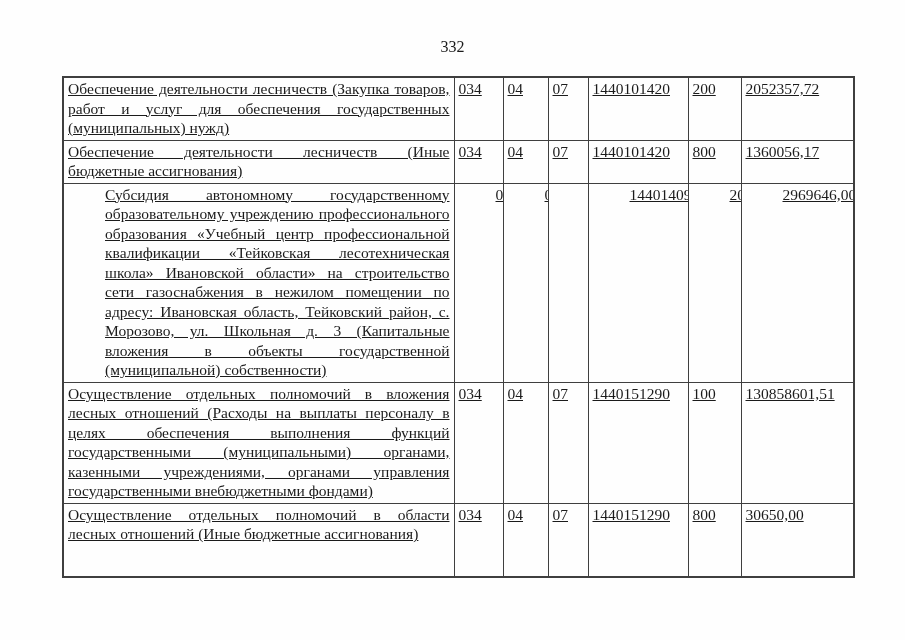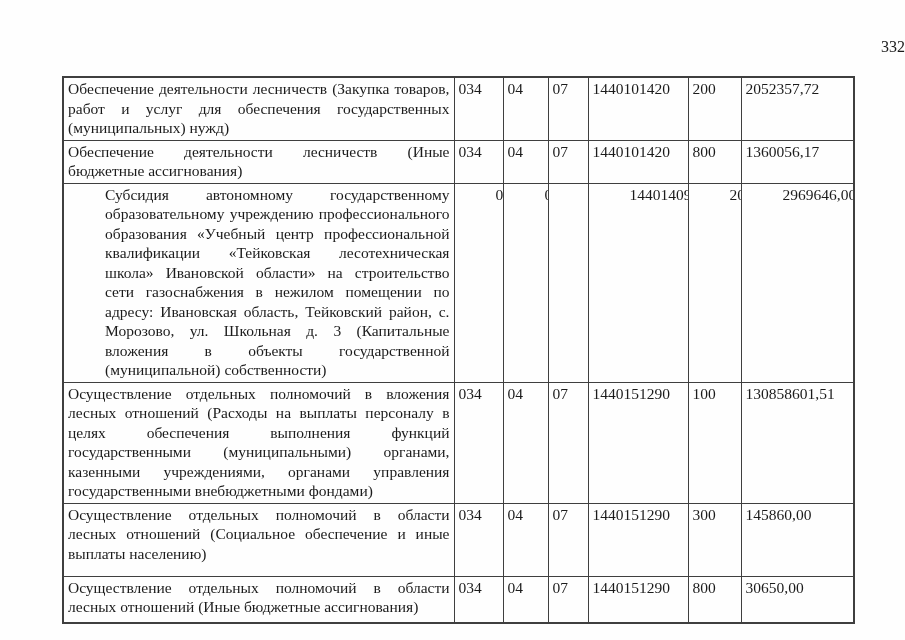--- a/index.html
+++ b/index.html
@@ -9,34 +9,35 @@
     font-family:"Liberation Serif","DejaVu Serif",serif;
     color:#1b1b1b;
     position:relative;
     overflow:hidden;
   }
   .page{
     position:absolute;inset:0;background:#fefefe;
   }
   .page-number{
     position:absolute;top:38px;left:0;width:905px;
-    text-align:right;font-size:16px;color:#1b1b1b;
+    text-align:center;font-size:16px;color:#1b1b1b;
   }
   table.budget{
     position:absolute;left:62px;top:76px;
     width:791px;
     border-collapse:collapse;
     table-layout:fixed;
     font-size:15.5px;line-height:1.26;
   }
   table.budget td{
     border:1px solid #3f3f3f;
     vertical-align:top;
     padding:1px 4px 2px 4px;
     overflow:hidden;
+    text-decoration:underline;
   }
   table.budget{border:2px solid #3f3f3f;}
   td.cell-name{
     text-align:justify;
     text-align-last:left;
     padding-left:6px;padding-right:5px;
   }
   td.cell-num{
     text-align:left;
     padding-left:1px;padding-right:1px;
@@ -97,29 +98,20 @@
         <tr>
           <td class="cell-name">Осуществление отдельных полномочий в вложения лесных отношений (Расходы на выплаты персоналу в целях обеспечения выполнения функций государственными (муниципальными) органами, казенными учреждениями, органами управления государственными внебюджетными фондами)</td>
           <td class="cell-num">034</td>
           <td class="cell-num">04</td>
           <td class="cell-num">07</td>
           <td class="cell-num">1440151290</td>
           <td class="cell-num">100</td>
           <td class="cell-num">130858601,51</td>
         </tr>
         <tr>
-          <td class="cell-name">Осуществление отдельных полномочий в области лесных отношений (Социальное обеспечение и иные выплаты населению)</td>
-          <td class="cell-num">034</td>
-          <td class="cell-num">04</td>
-          <td class="cell-num">07</td>
-          <td class="cell-num">1440151290</td>
-          <td class="cell-num">300</td>
-          <td class="cell-num">145860,00</td>
-        </tr>
-        <tr>
           <td class="cell-name">Осуществление отдельных полномочий в области лесных отношений (Иные бюджетные ассигнования)</td>
           <td class="cell-num">034</td>
           <td class="cell-num">04</td>
           <td class="cell-num">07</td>
           <td class="cell-num">1440151290</td>
           <td class="cell-num">800</td>
           <td class="cell-num">30650,00</td>
         </tr>
       </tbody>
   </table>

